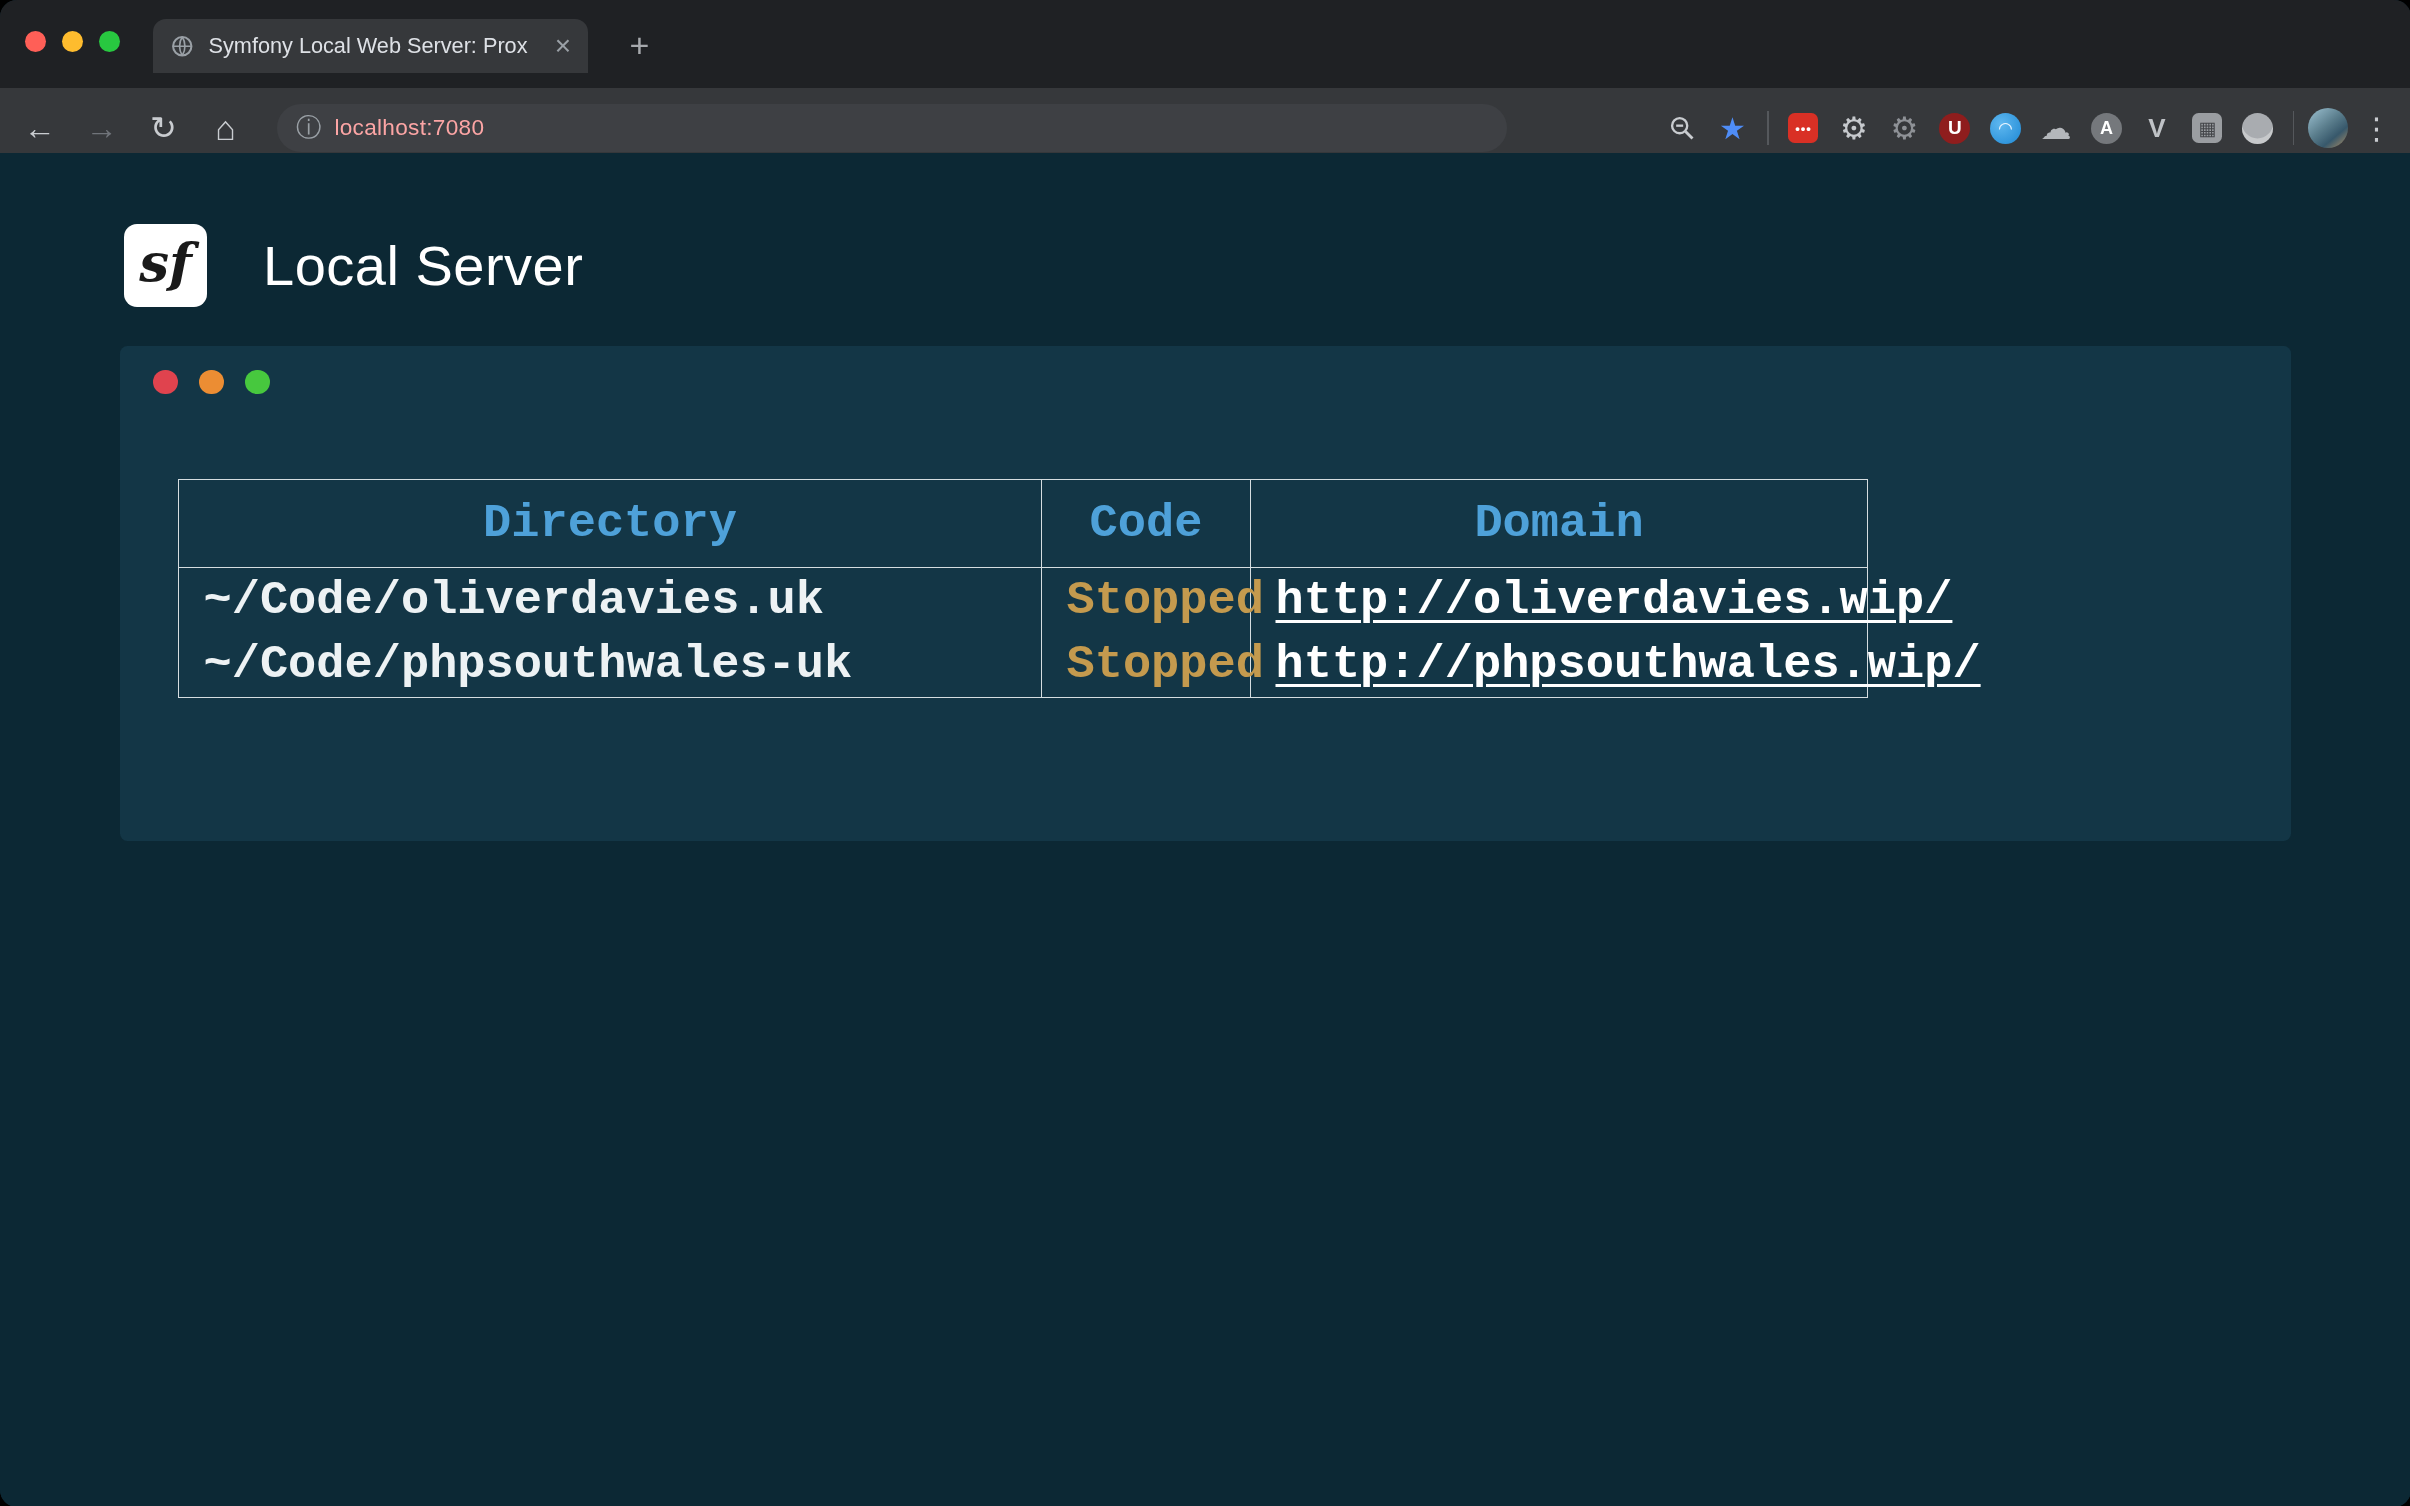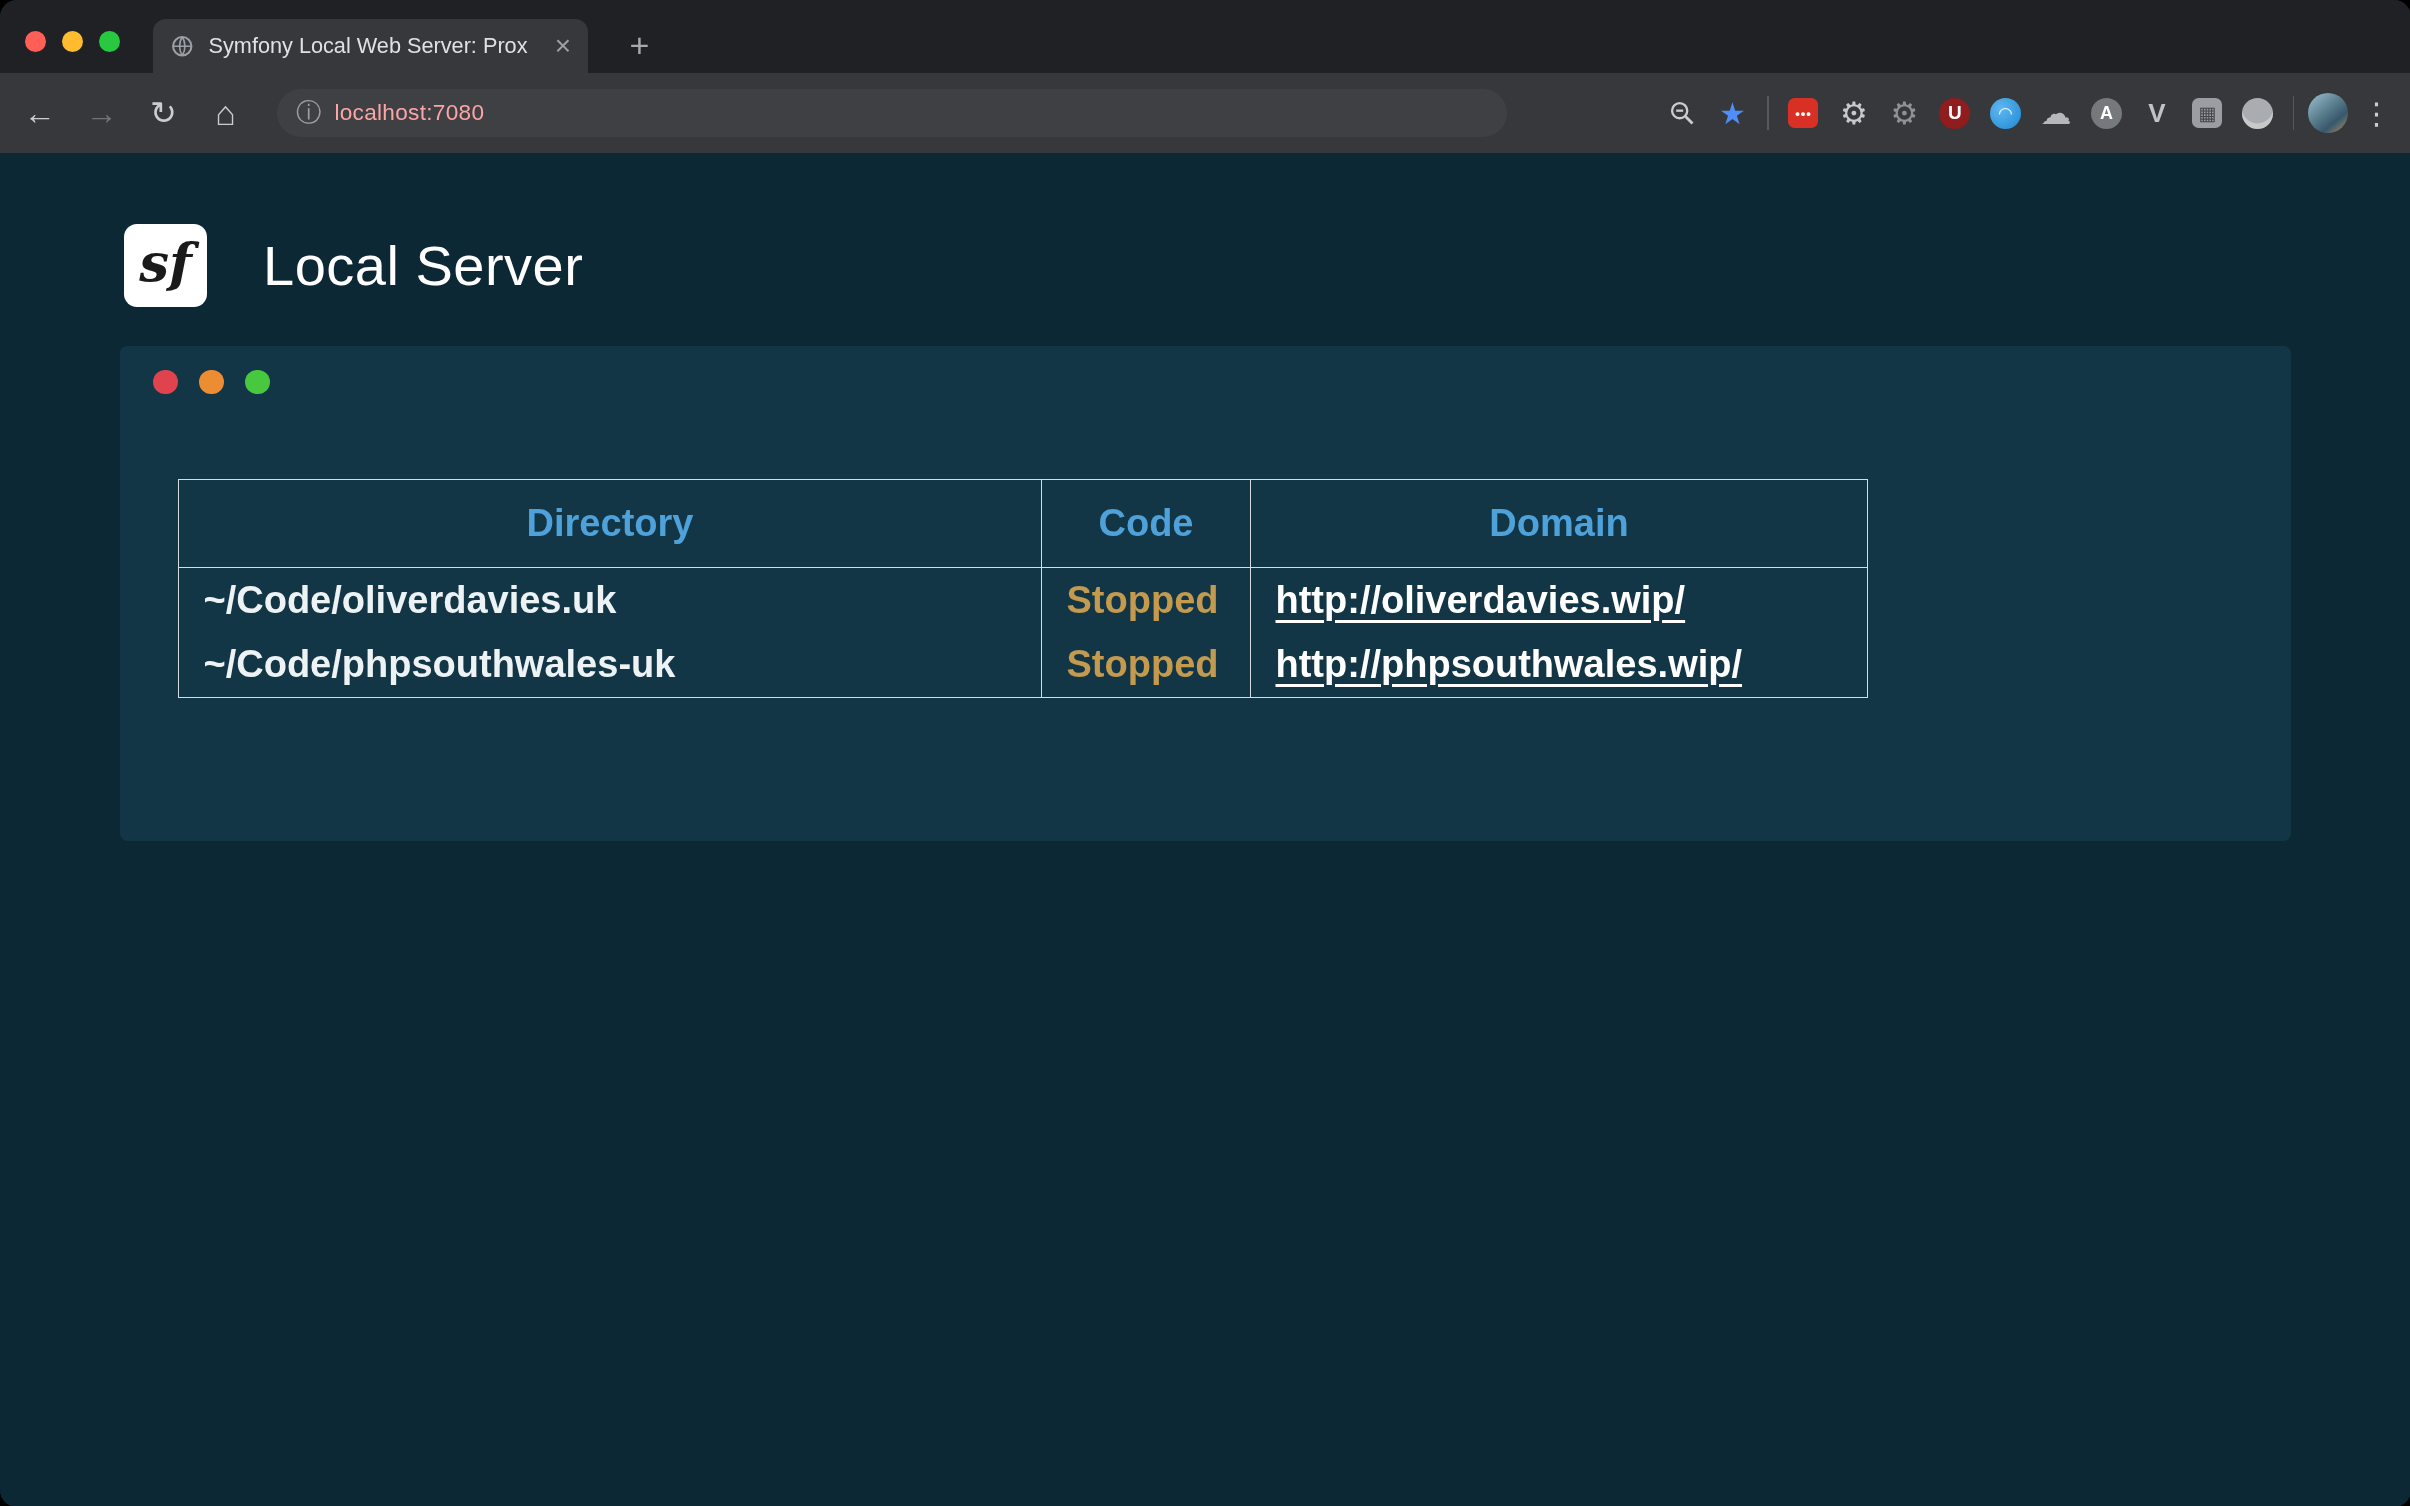--- a/index.html
+++ b/index.html
@@ -8,21 +8,21 @@
     width: 2411px; height: 1507px;
     font-family: "Liberation Sans", sans-serif;
     overflow: hidden;
   }
   .window {
     position: relative; width: 2411px; height: 1507px;
     border-radius: 17px; overflow: hidden; background: #0C2834;
   }
 
   
-  .tabstrip { position: relative; height: 73px; background: #1F2124; }
+  .tabstrip { position: relative; height: 88px; background: #1F2124; }
   .traffic { position: absolute; top: 31px; left: 25.4px; display: flex; gap: 16px; }
   .light { width: 21px; height: 21px; border-radius: 50%; }
   .light.red { background: #FF5F57; }
   .light.yellow { background: #FEBC2E; }
   .light.green { background: #28C840; }
 
   .tab {
     position: absolute; left: 153px; top: 19px; width: 435px; height: 54px;
     background: #36383B; border-radius: 13px 13px 0 0;
     display: flex; align-items: center; padding: 0 17px; gap: 14px;
@@ -124,22 +124,22 @@
   .panel-dots { position: absolute; top: 23.5px; left: 33px; display: flex; gap: 21.7px; }
   .pdot { width: 24.5px; height: 24.5px; border-radius: 50%; }
   .pdot.red { background: #E0434E; }
   .pdot.orange { background: #EC8D33; }
   .pdot.green { background: #47C83E; }
 
   .server-table-wrap { position: absolute; left: 58px; top: 133px; }
   table.server-table {
     border-collapse: collapse; table-layout: fixed; width: 1688px;
     border: 1.9px solid #D5DDE0;
-    font-family: Liberation Sans, sans-serif;
-    font-weight: 700; font-size: 38px;
+    font-family: Liberation Mono, monospace;
+    font-weight: 700; font-size: 47px;
   }
   .server-table th, .server-table td {
     border-left: 1.9px solid #D5DDE0; border-right: 1.9px solid #D5DDE0;
   }
   .server-table thead th {
     height: 88px; color: #4EA1D9; text-align: center; font-weight: 700;
     border-bottom: 1.9px solid #D5DDE0;
   }
   .server-table td { height: 65px; padding-left: 24.5px; text-align: left; }
   .cell-dir { color: #EDF2F4; }

